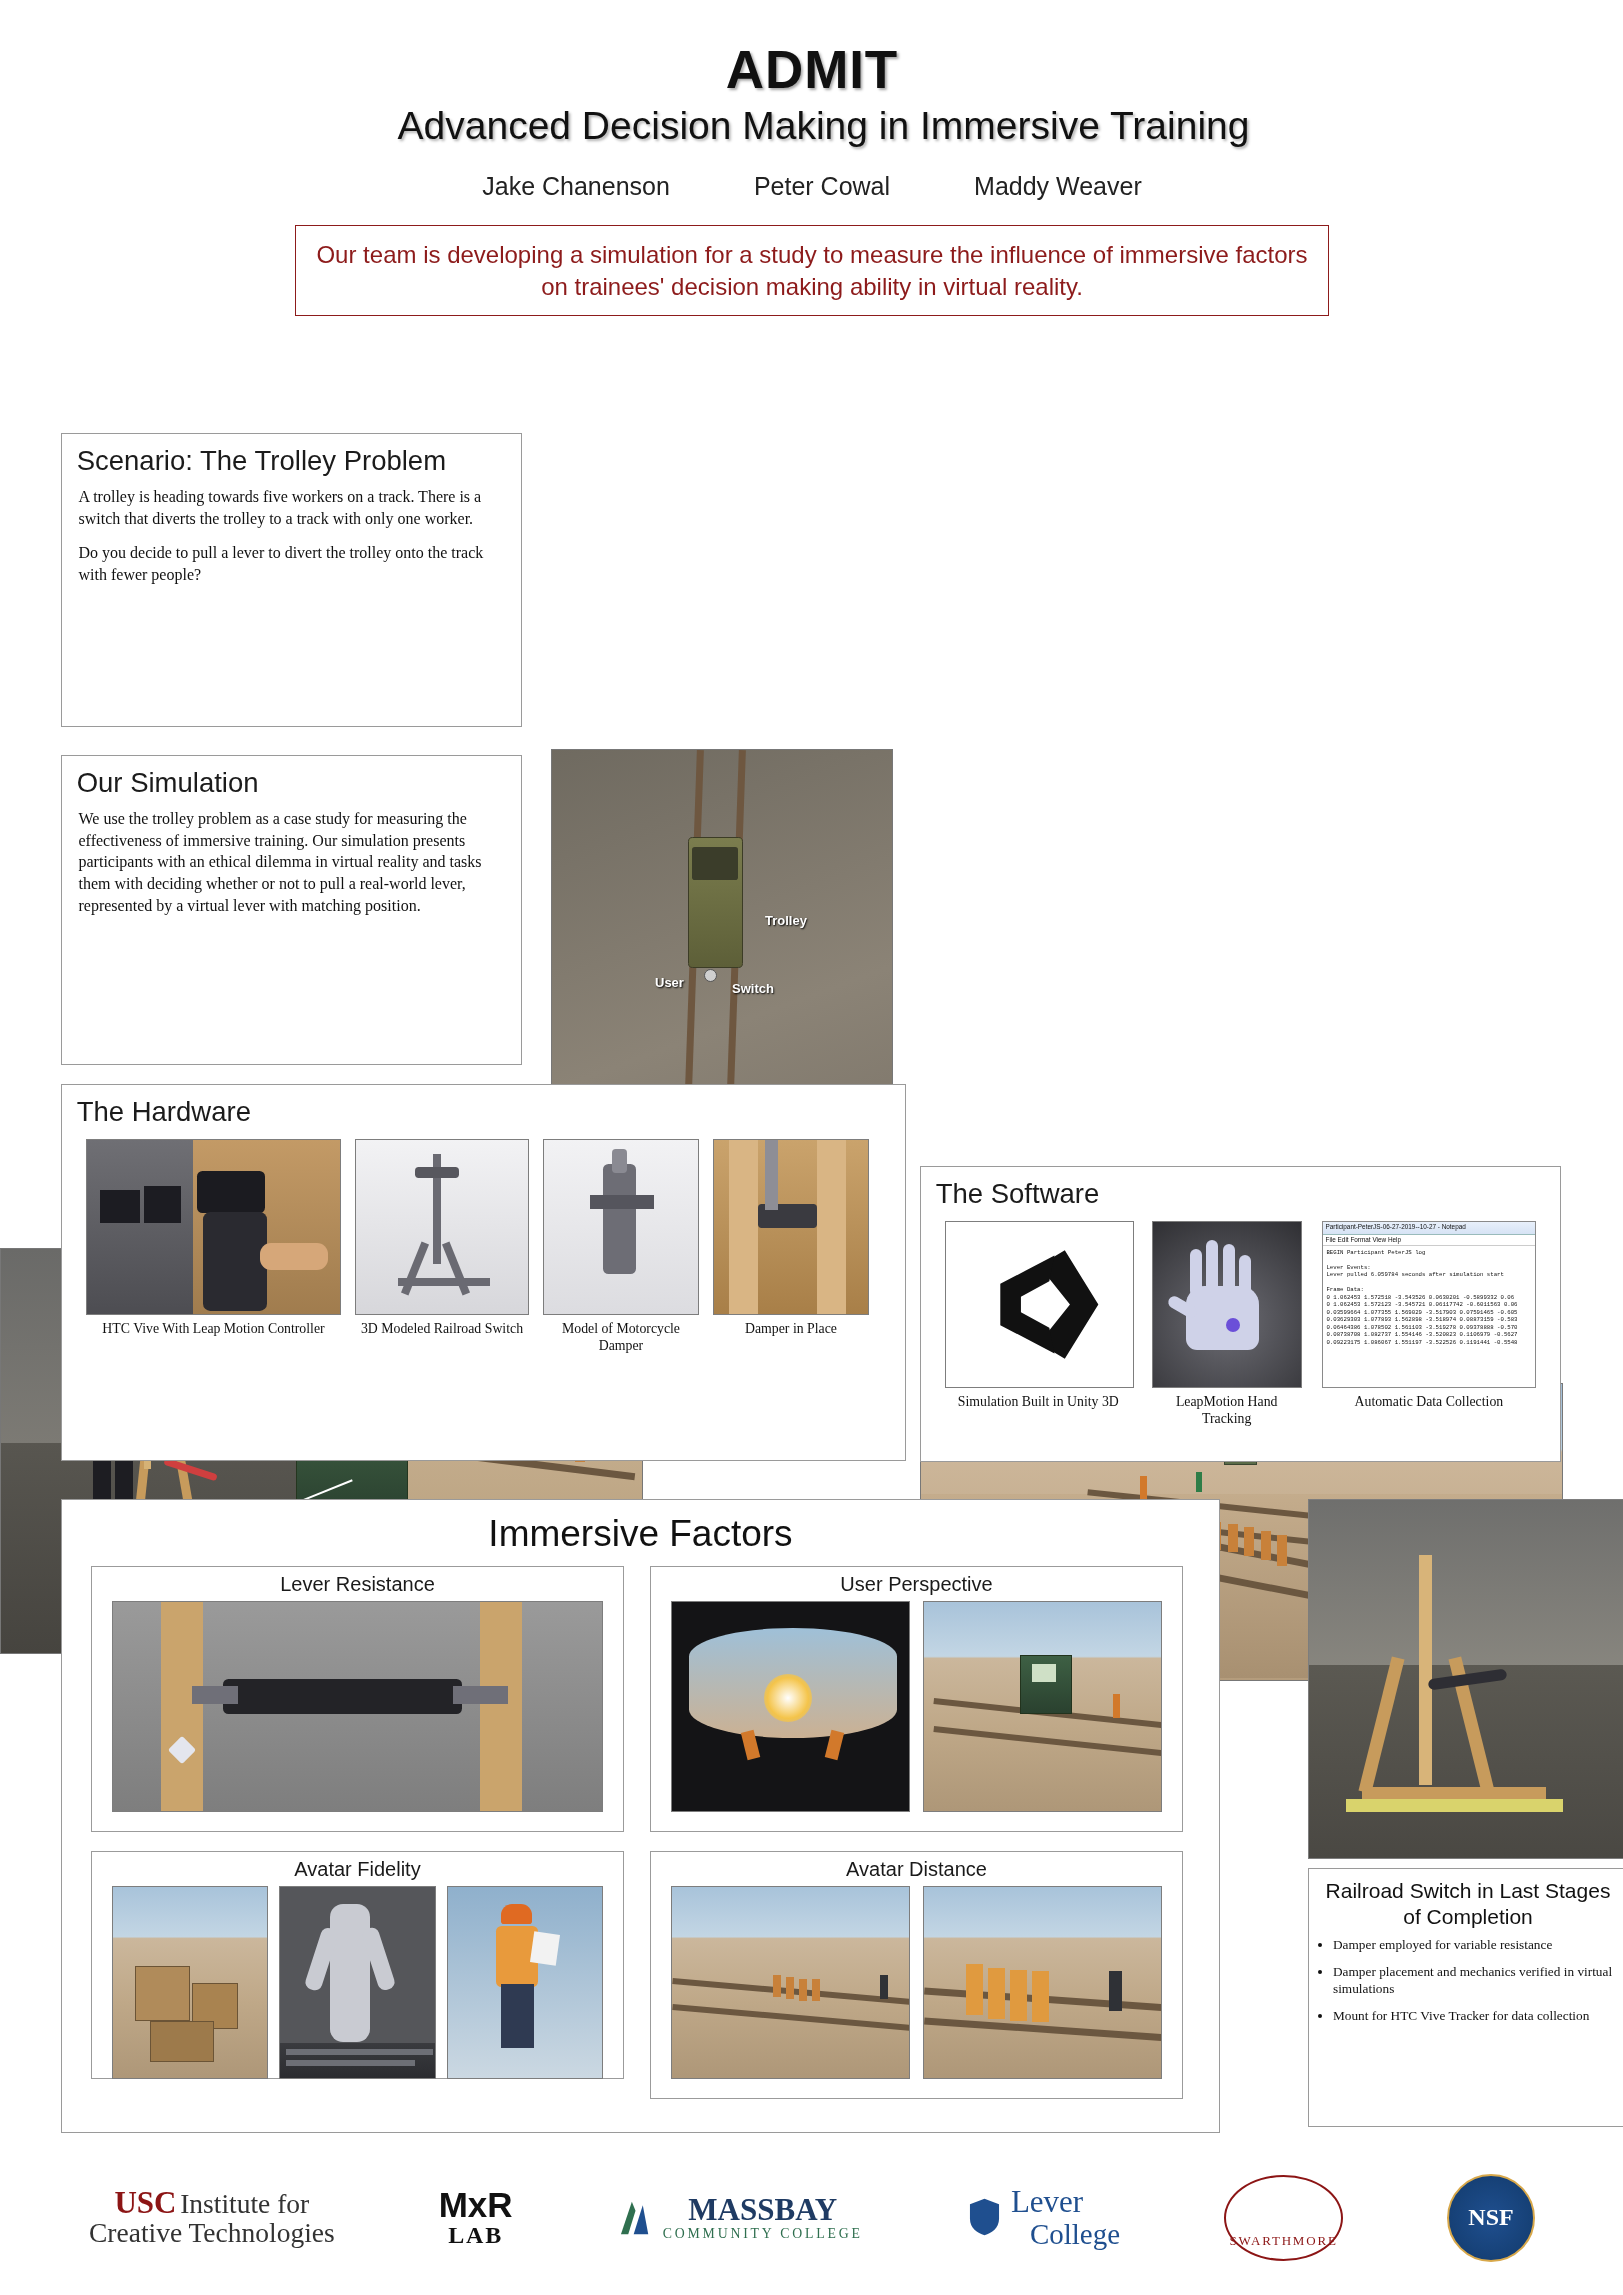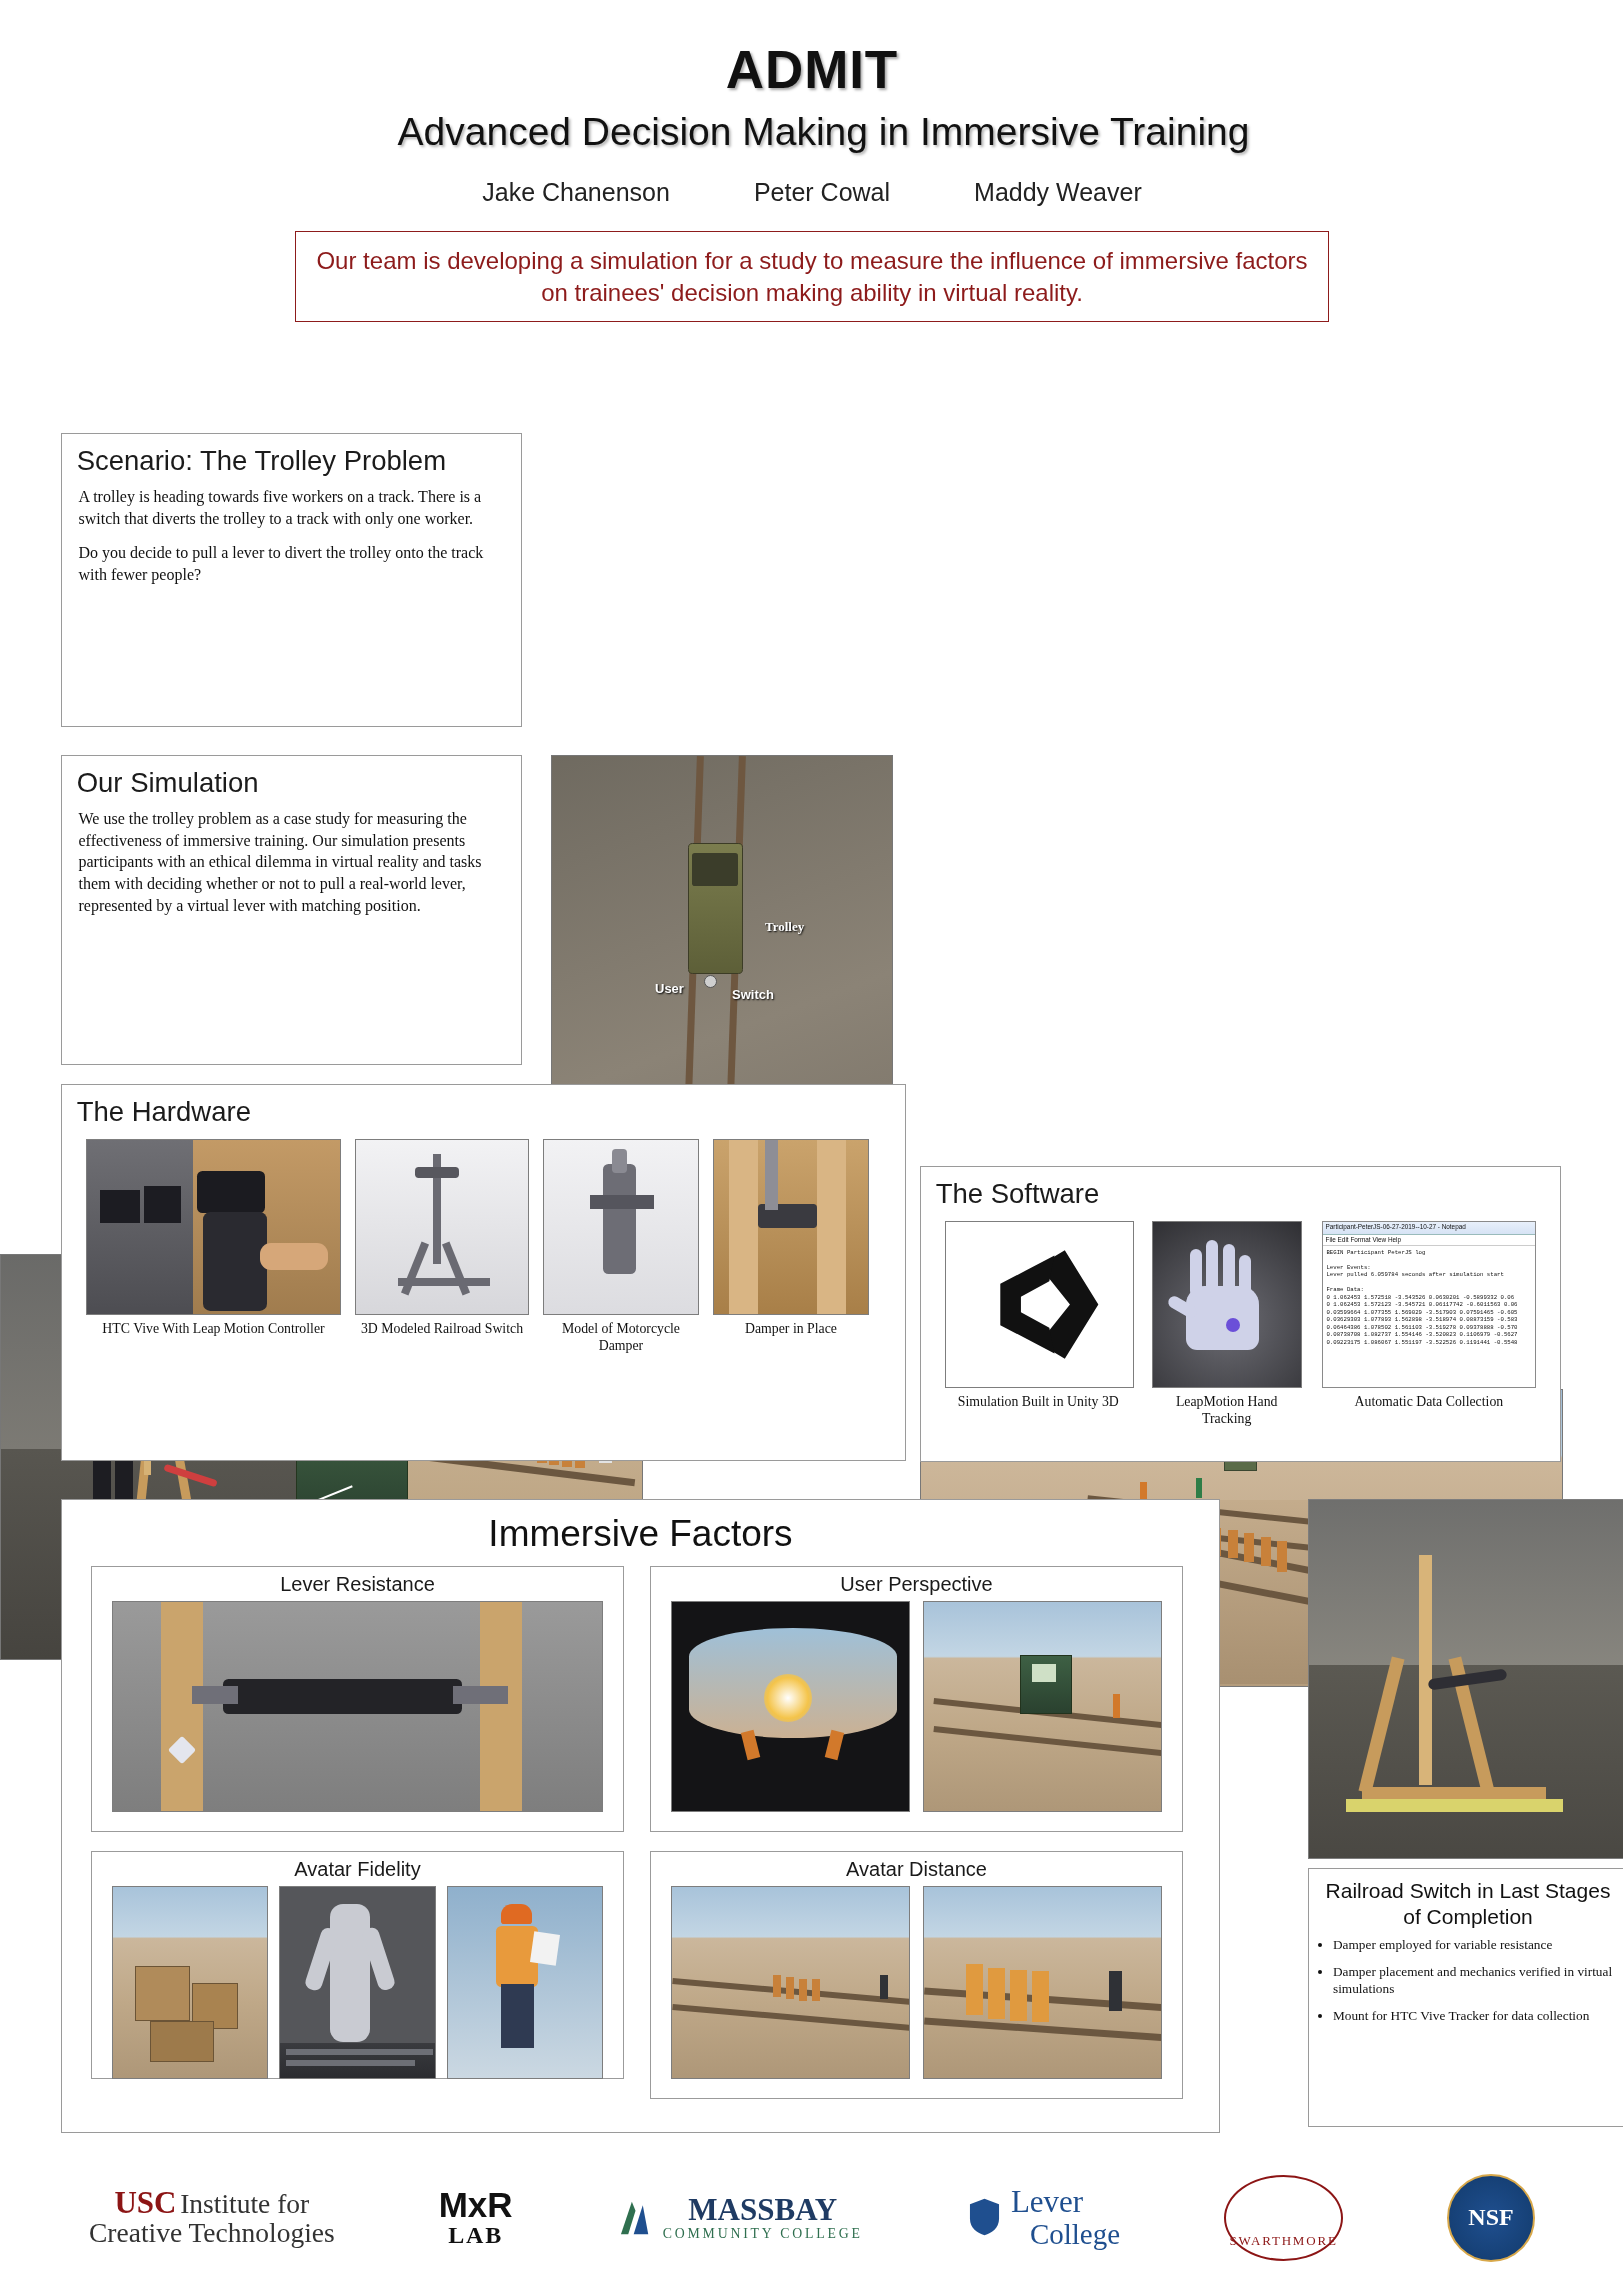--- a/index.html
+++ b/index.html
@@ -2,21 +2,21 @@
 <html style="font-size:14.7px"><head>
 <meta charset="utf-8">
 <style>
   html,body{margin:0;padding:0;background:#fff;}
   body{width:1624px;height:2296px;font-family:"Liberation Sans",sans-serif;color:#111;position:relative;overflow:hidden;}
   .poster{width:1624px;height:2296px;position:relative;box-sizing:border-box;padding:0 0 0 0;}
 
   
   .header{text-align:center;padding-top:39px;}
   .title{font-size:53px;font-weight:bold;letter-spacing:0.9px;text-shadow:1.8px 1.8px 2.8px rgba(0,0,0,.35);}
-  .subtitle{font-size:39px;font-weight:400;margin-top:10px;text-shadow:1.8px 1.8px 2.8px rgba(0,0,0,.3);padding-left:23px;}
+  .subtitle{font-size:39px;font-weight:400;margin-top:4px;text-shadow:1.8px 1.8px 2.8px rgba(0,0,0,.3);padding-left:23px;}
   .authors{display:flex;justify-content:center;gap:84px;margin-top:24px;font-size:25px;color:#222;}
 
   .statement{margin:24px auto 0 auto;width:1034px;border:1.8px solid #8d1b1b;color:#8d1b1b;
     font-size:24px;line-height:1.32;text-align:center;padding:13px 16.5px;box-sizing:border-box;}
 
   
   .panel{border:1.8px solid #9a9a9a;background:#fff;box-sizing:border-box;position:absolute;}
   .panel-title{font-size:27.5px;font-weight:400;color:#1b1b1b;padding:11px 14.7px 3.7px 14.7px;line-height:1.15;}
   .panel-body{font-size:16px;line-height:1.36;padding:5.5px 16.5px 13px 16.5px;font-family:"Liberation Serif",serif;}
   .panel-body p{margin:0 0 13px 0;}
@@ -101,21 +101,21 @@
 
     <div style="position:absolute;left:138px;top:0;width:7.3px;height:395px;background:#6e5740;transform:rotate(2deg);"></div>
     <div style="position:absolute;left:180px;top:0;width:7.3px;height:395px;background:#6e5740;transform:rotate(2deg);"></div>
     <div style="position:absolute;left:110px;top:367px;width:7.3px;height:266px;background:#6e5740;transform:rotate(11deg);"></div>
     <div style="position:absolute;left:152px;top:367px;width:7.3px;height:266px;background:#6e5740;transform:rotate(11deg);"></div>
     <div style="position:absolute;left:195px;top:367px;width:7.3px;height:266px;background:#6e5740;transform:rotate(-9deg);"></div>
     <div style="position:absolute;left:233px;top:367px;width:7.3px;height:266px;background:#6e5740;transform:rotate(-9deg);"></div>
 
     <div style="position:absolute;left:136px;top:87px;width:53px;height:129px;background:linear-gradient(#7b7d4e,#5d5f38);border:1.8px solid #3c3c26;border-radius:4.6px;"></div>
     <div style="position:absolute;left:140px;top:97px;width:46px;height:33px;background:#3b3d2a;border-radius:2.8px;"></div>
-    <span style="position:absolute;left:213px;top:163px;color:#fff;font-size:13px;font-weight:bold;text-shadow:0.9px 0.9px 1.8px #000;font-family:Liberation Serif, serif;">Trolley</span>
+    <span style="position:absolute;left:213px;top:163px;color:#fff;font-size:13px;font-weight:bold;text-shadow:0.9px 0.9px 1.8px #000;">Trolley</span>
 
     <div style="position:absolute;left:152px;top:219px;width:11px;height:11px;border-radius:50%;background:#cfcfcf;border:1.8px solid #555;"></div>
     <span style="position:absolute;left:103px;top:225px;color:#fff;font-size:13px;font-weight:bold;text-shadow:0.9px 0.9px 1.8px #000;">User</span>
     <span style="position:absolute;left:180px;top:231px;color:#fff;font-size:13px;font-weight:bold;text-shadow:0.9px 0.9px 1.8px #000;">Switch</span>
 
     <div style="position:absolute;left:136px;top:453px;width:8.3px;height:14.7px;background:#c8813a;border-radius:1.8px;"></div>
     <div style="position:absolute;left:143px;top:461px;width:8.3px;height:14.7px;background:#c8813a;border-radius:1.8px;"></div>
     <div style="position:absolute;left:129px;top:479px;width:8.3px;height:14.7px;background:#c8813a;border-radius:1.8px;"></div>
     <div style="position:absolute;left:138px;top:487px;width:8.3px;height:14.7px;background:#c8813a;border-radius:1.8px;"></div>
     <span style="position:absolute;left:215px;top:467px;color:#fff;font-size:13px;font-weight:bold;text-shadow:0.9px 0.9px 1.8px #000;">People</span>

